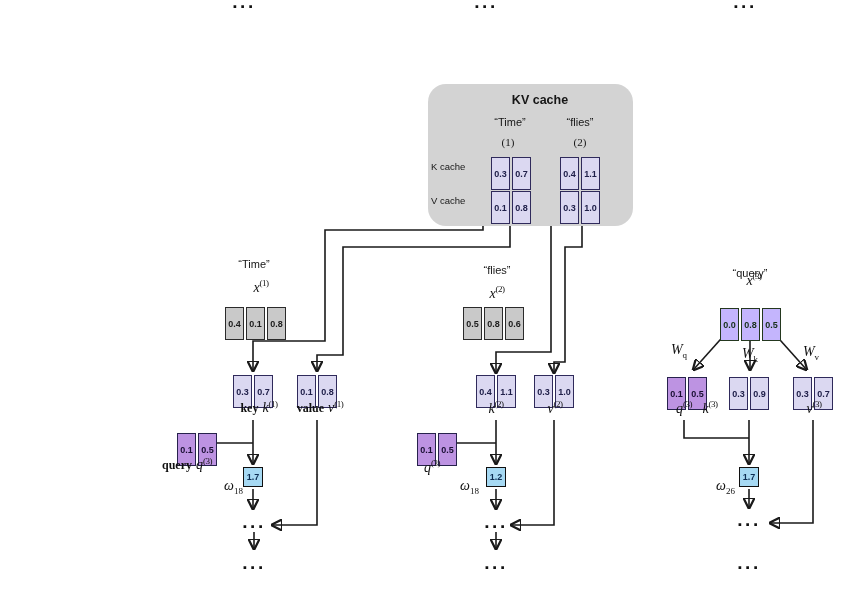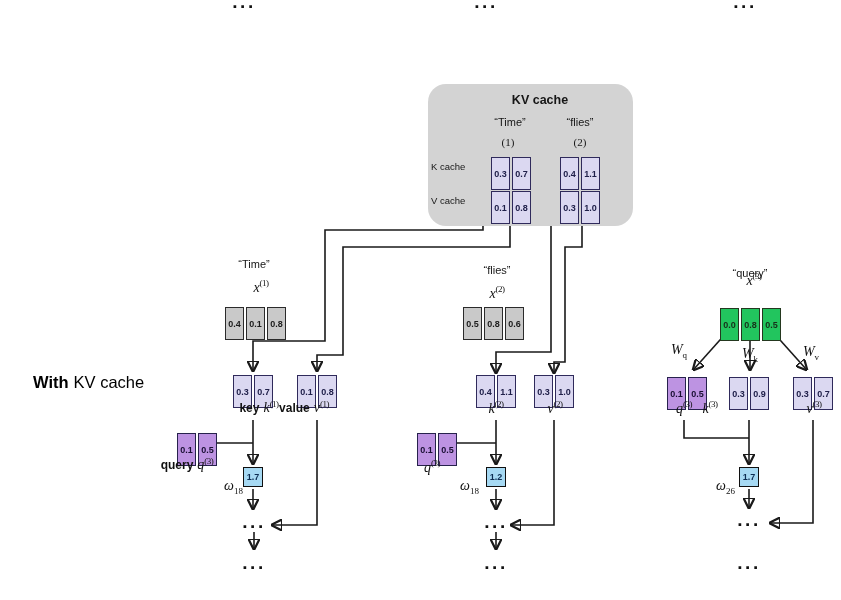--- a/index.html
+++ b/index.html
@@ -16,30 +16,30 @@
 
   .kvtitle { font-size:12.5px; font-weight:bold; }
   .word { font-size:11px; }
   .idx { font-family:"Liberation Serif", serif; font-size:11px; }
   .rowlab { font-size:9.5px; }
 
   .math { font-family:"Liberation Serif", serif; font-style:italic; font-size:14px; color:#111; }
   .math sup { font-size:9px; font-style:normal; letter-spacing:-0.5px; }
   .math sub { font-size:9px; font-style:normal; }
   .toklabel { font-size:12px; color:#111; }
-  .toklabel b { margin-right:4px; font-family:Liberation Sans, sans-serif; font-style:normal; }
+  .toklabel b { margin-right:4px; font-family:Liberation Serif, serif; font-style:normal; }
   .toklabel .var { font-family:"Liberation Serif", serif; font-style:italic; font-size:14px; }
   .toklabel sup { font-size:9px; font-family:"Liberation Serif", serif; letter-spacing:-0.5px; }
 
   .pair { position:absolute; display:flex; gap:2px; }
   .cell { width:19px; height:33px; box-sizing:border-box; display:flex; align-items:center;
           justify-content:center; font-size:9px; font-weight:bold; }
   .lav    { background:#dbd8f1; border:1.7px solid #2f2a5b; color:#20204a; }
   .grayc  { background:#c9c9c9; border:1.8px solid #2b2b2b; color:#1c1c1c; }
-  .greenc { background:#22c55e; border:1.8px solid #24381f; color:#17301a; }
+  .greenc { background:#c4b5fd; border:1.8px solid #24381f; color:#17301a; }
   .purp   { background:#bd93e2; border:1.8px solid #27224d; color:#190f33; }
   .cyan   { position:absolute; width:20px; height:20px; box-sizing:border-box;
             background:#a6d9f3; border:1.8px solid #101010; color:#0d2d52;
             display:flex; align-items:center; justify-content:center;
             font-size:9px; font-weight:bold; }
 
   .dots { position:absolute; transform:translateX(-50%); font-weight:bold; font-size:19px;
           letter-spacing:2.5px; color:#111; line-height:1; }
 
   .sidelabel { position:absolute; left:33px; top:373px; font-size:16.5px; color:#000; }
@@ -80,23 +80,20 @@
     <path d="M684 420 L684 438 L749 438"></path>
     <path d="M749 420 L749 463" marker-end="url(#ah)"></path>
     <path d="M749 489 L749 507" marker-end="url(#ah)"></path>
     <path d="M813 420 L813 523 L771 523" marker-end="url(#ah)"></path>
   </svg>
 
   <div class="dots" style="left:244px;top:-8px">...</div>
   <div class="dots" style="left:486px;top:-8px">...</div>
   <div class="dots" style="left:745px;top:-8px">...</div>
 
-  <div class="sidelabel">
-    <span class="b">With</span><span class="r">KV cache</span>
-  </div>
 
   <div class="kvbox"></div>
   <div class="cw kvtitle" style="left:540px;top:93px">KV cache</div>
   <div class="cw word" style="left:510px;top:116px">“Time”</div>
   <div class="cw word" style="left:580px;top:116px">“flies”</div>
   <div class="cw idx" style="left:508px;top:136px">(1)</div>
   <div class="cw idx" style="left:580px;top:136px">(2)</div>
   <div class="lw rowlab" style="left:431px;top:161px">K cache</div>
   <div class="lw rowlab" style="left:431px;top:195px">V cache</div>
 
@@ -126,21 +123,21 @@
   </div>
   <div class="pair" style="left:233px;top:375px">
     <div class="cell lav">0.3</div>
     <div class="cell lav">0.7</div>
   </div>
   <div class="pair" style="left:297px;top:375px">
     <div class="cell lav">0.1</div>
     <div class="cell lav">0.8</div>
   </div>
   <div class="cw toklabel" style="left:259px;top:399px"><b>key</b><span class="var">k</span><sup>(1)</sup></div>
-  <div class="cw toklabel" style="left:304px;top:399px"><b>value</b><span class="var">v</span><sup>(1)</sup></div>
+  <div class="cw toklabel" style="left:320px;top:399px"><b>value</b><span class="var">v</span><sup>(1)</sup></div>
   <div class="pair" style="left:177px;top:433px">
     <div class="cell purp">0.1</div>
     <div class="cell purp">0.5</div>
   </div>
   <div class="cw toklabel" style="left:187px;top:456px"><b>query</b><span class="var">q</span><sup>(3)</sup></div>
   <div class="lw math" style="left:224px;top:478px"><span>ω</span><sub>18</sub></div>
   <div class="cyan" style="left:243px;top:467px">1.7</div>
   <div class="dots" style="left:254px;top:512px">...</div>
   <div class="dots" style="left:254px;top:553px">...</div>
 

